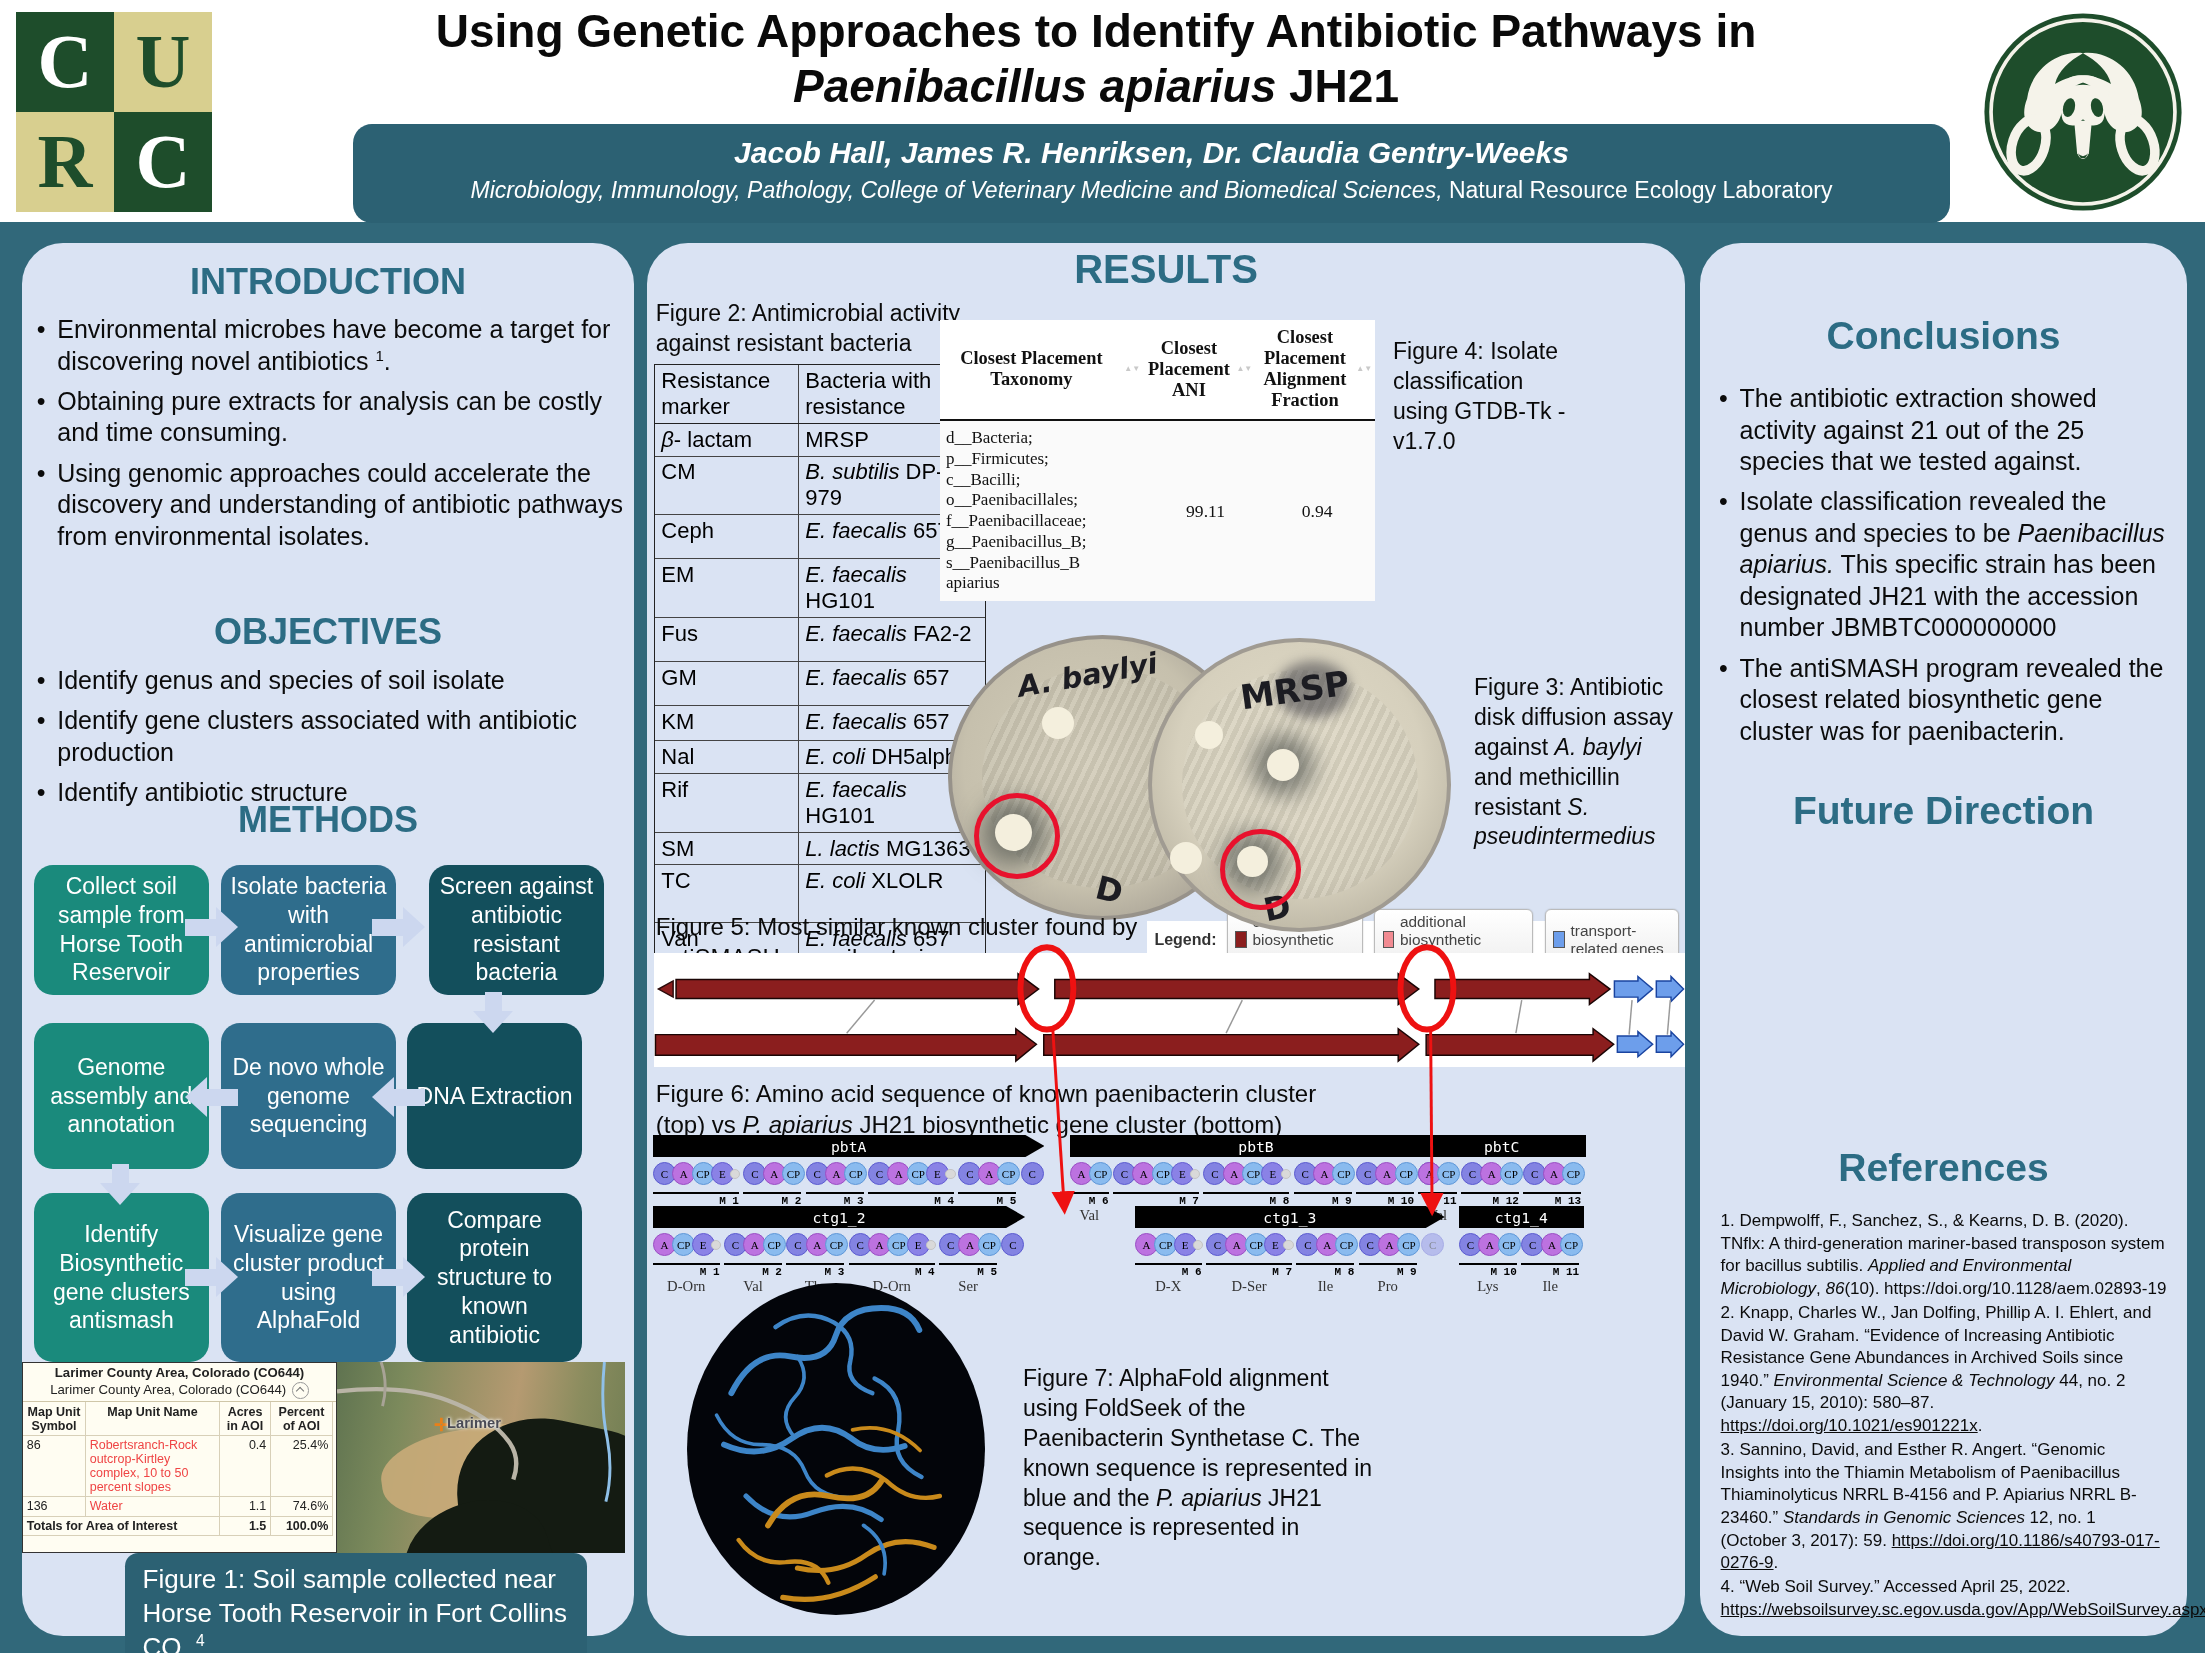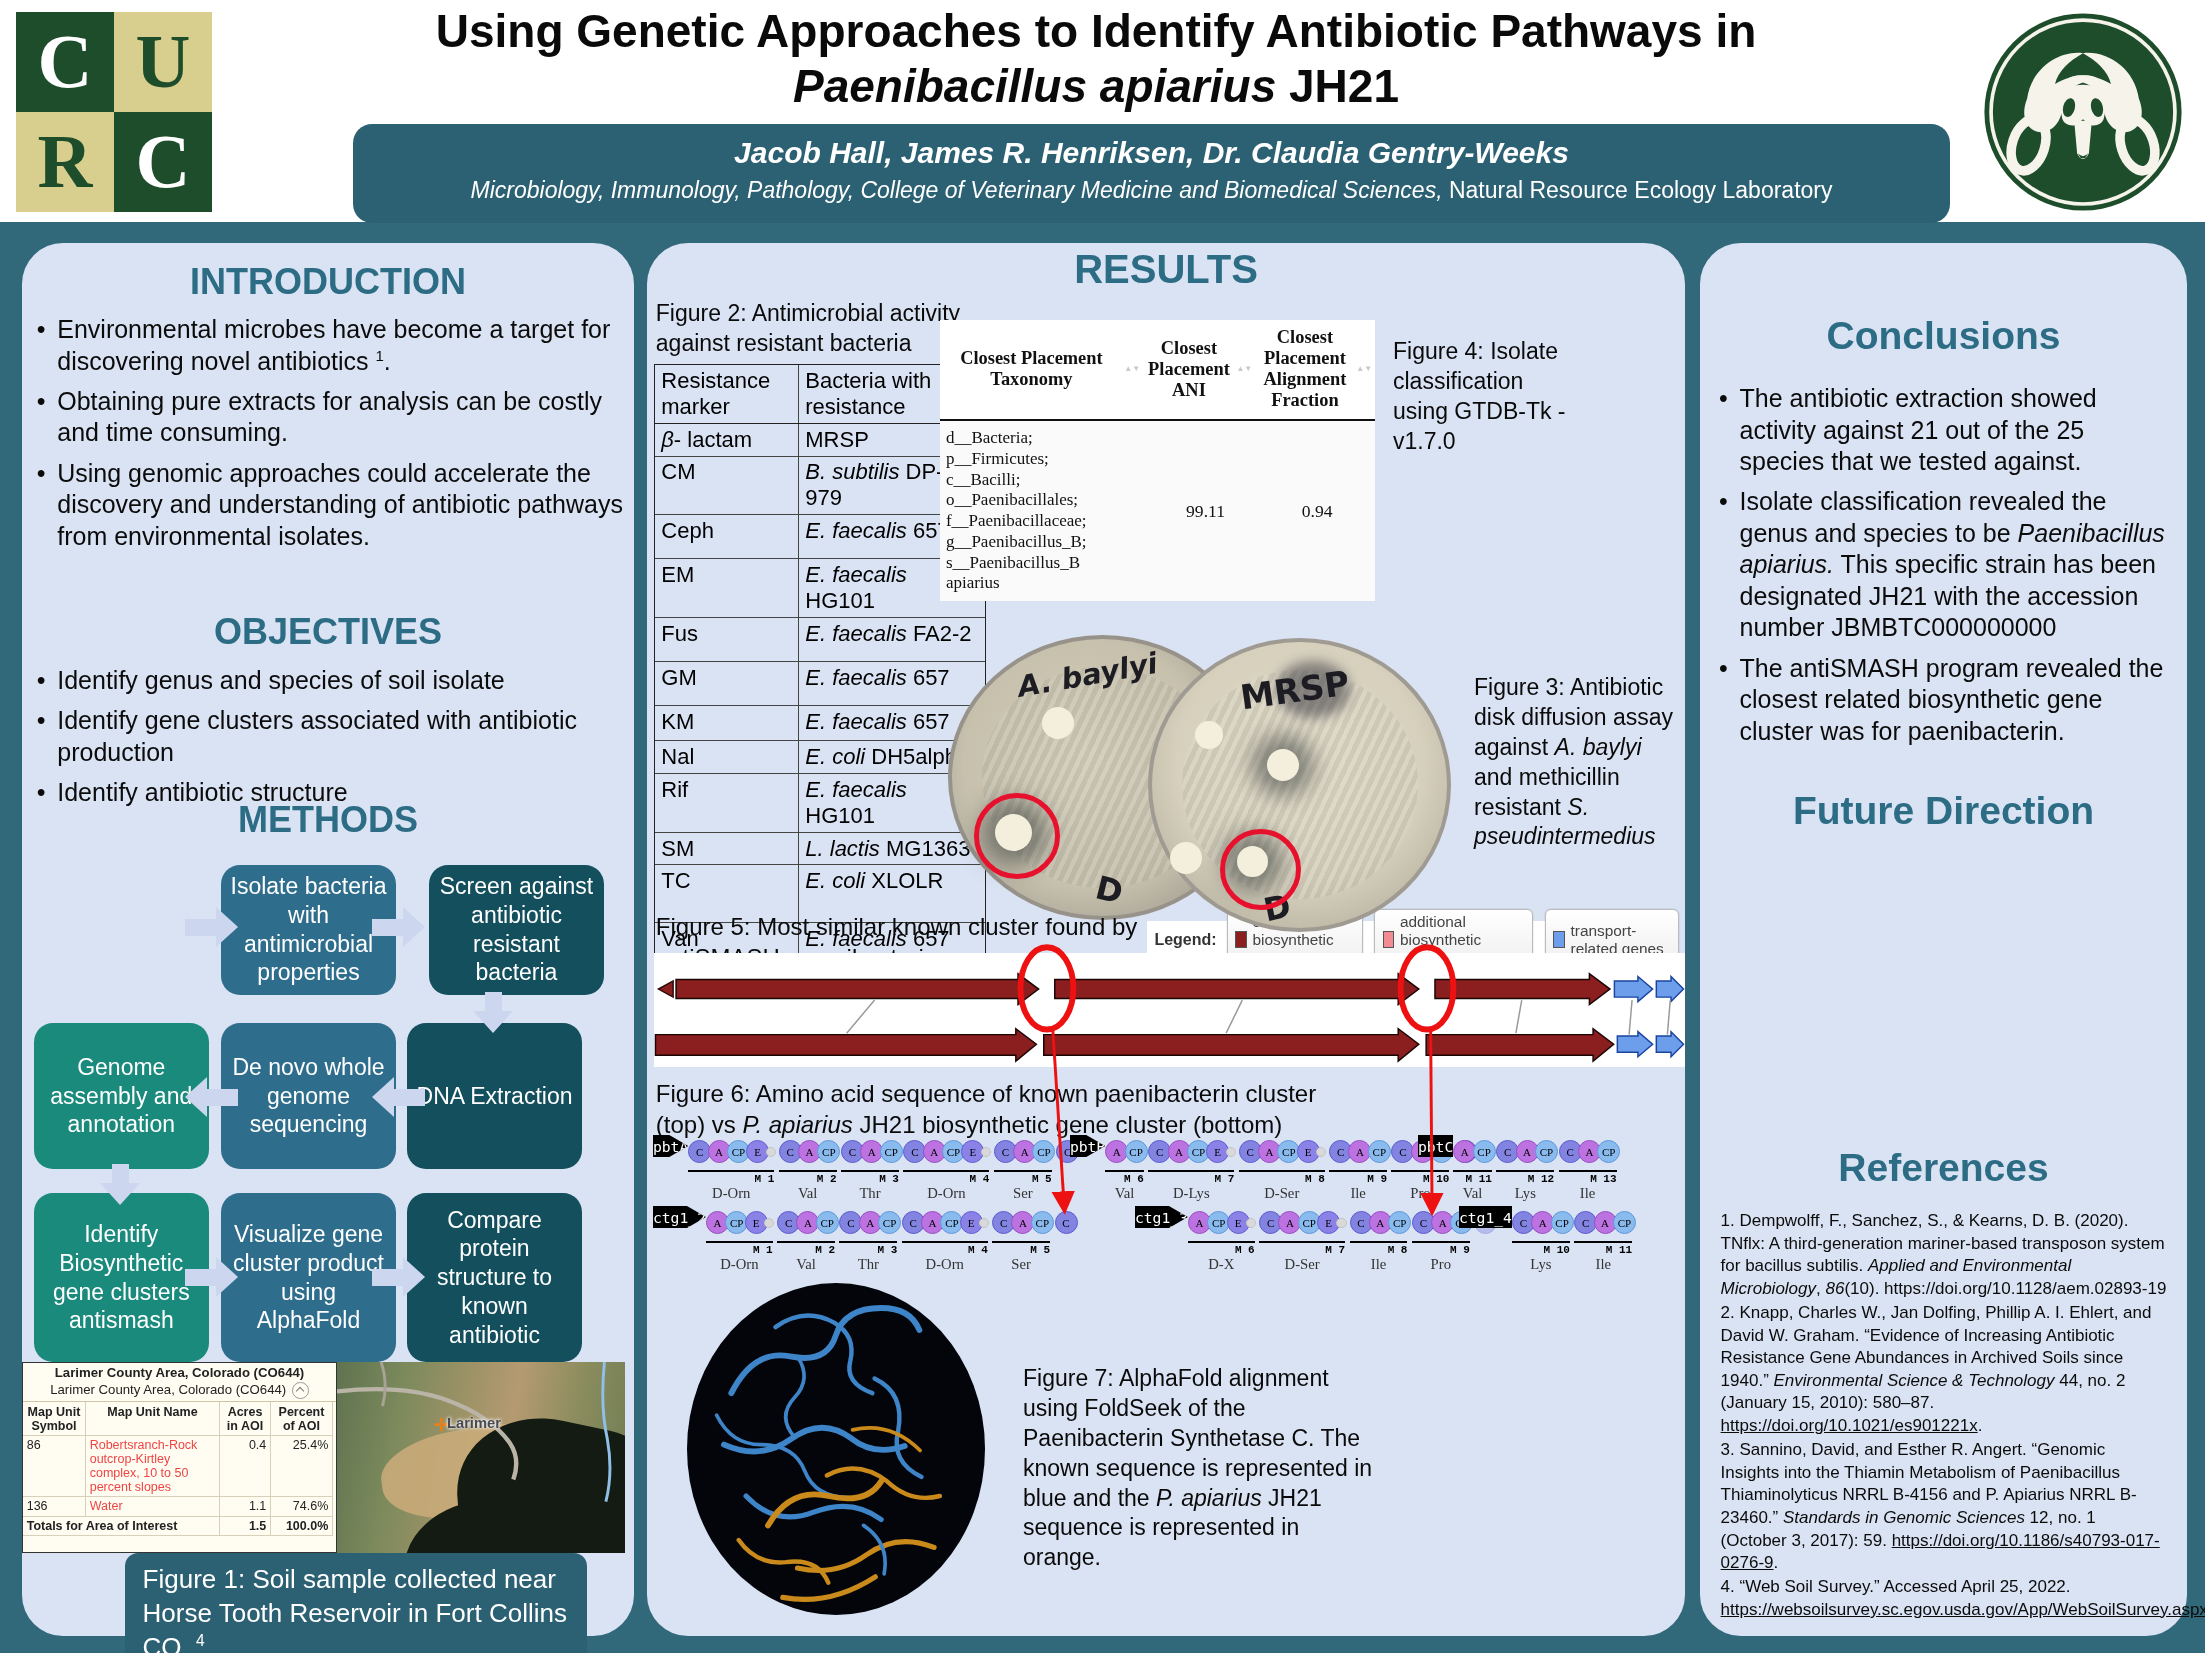--- a/index.html
+++ b/index.html
@@ -80,21 +80,21 @@
   .ring{position:absolute;border:5.9px solid #e8112d;border-radius:50%;z-index:4}
   .hand{position:absolute;font-family:"DejaVu Sans",sans-serif;font-style:italic;font-weight:bold;color:#1c1c22;z-index:3}
   .smudge{position:absolute;background:rgba(50,50,60,.5);filter:blur(5.9px);border-radius:50%;z-index:2}
   
   .legendbox{position:absolute;left:500px;top:678px;width:532px;height:37px;background:#fff;display:flex;align-items:center;gap:10.3px;padding-left:7.4px;box-sizing:border-box}
   .legend-title{font-weight:bold;font-size:16px;color:#333}
   .pill{display:flex;align-items:center;gap:5.9px;border:0.7px solid #bbb;border-radius:5.9px;background:linear-gradient(#fff,#eee);box-shadow:0 0.7px 1.5px rgba(0,0,0,.25);padding:2.9px 7.4px;font-size:15.4px;color:#444}
   .sw{width:14.7px;height:14.7px;border:0.7px solid #555}
   .f5panel{position:absolute;left:7.4px;top:710px;width:1031px;height:114px;background:#fff}
   .f6row{position:absolute;left:5.9px;height:74px}
-  .gene{position:absolute;display:inline-flex;flex-direction:row}
+  .gene{position:absolute;display:inline-flex;flex-direction:column}
   .gene-bar{height:22px;background:#000;color:#fff;font-family:"DejaVu Sans Mono",monospace;font-size:14.7px;display:flex;align-items:center;justify-content:center}
   .gene-bar.arrow{clip-path:polygon(0 0,calc(100% - 19px) 0,100% 50%,calc(100% - 19px) 100%,0 100%)}
   .mods{display:flex;align-items:flex-start;margin-top:3.7px}
   .module{display:flex;flex-direction:column;align-items:center;margin-right:4.4px}
   .domrow{display:flex;align-items:center;height:26.5px}
   .dom{width:23px;height:23px;border-radius:50%;display:flex;align-items:center;justify-content:center;font-family:"Liberation Serif",serif;font-size:11px;color:#000;margin-right:-3.7px;border:1.5px solid;box-sizing:border-box;flex:0 0 auto}
   .dom.C{background:#8383e2;border-color:#5b5bd0}
   .dom.A{background:#bc72e0;border-color:#9a4fc4}
   .dom.CP{background:#8abbef;border-color:#5f97d8}
   .dom.E{background:#8a82e6;border-color:#655cd2}
@@ -174,20 +174,21 @@
           <div><span>Identify gene clusters associated with antibiotic production</span></div>
         </div>
         <div class="bullet-row">
           <span class="dot">•</span>
           <div><span>Identify antibiotic structure</span></div>
         </div>
       </div>
     <div class="h-teal" style="top:556px">METHODS</div>
 
     <div class="flow">
+        <div class="mbox c1" style="left: 11.8px; top: 3.7px; width: 175px; height: 130px;">Collect soil sample from Horse Tooth Reservoir</div>
         <div class="mbox c2" style="left: 199px; top: 3.7px; width: 175px; height: 130px;">Isolate bacteria with antimicrobial properties</div>
         <div class="mbox c3" style="left: 407px; top: 3.7px; width: 175px; height: 130px;">Screen against antibiotic resistant bacteria</div>
         <div class="mbox c1" style="left: 11.8px; top: 162px; width: 175px; height: 146px;">Genome assembly and annotation</div>
         <div class="mbox c2" style="left: 199px; top: 162px; width: 175px; height: 146px;">De novo whole genome sequencing</div>
         <div class="mbox c3" style="left: 385px; top: 162px; width: 175px; height: 146px;">DNA Extraction</div>
         <div class="mbox c1" style="left: 11.8px; top: 332px; width: 175px; height: 169px;">Identify Biosynthetic gene clusters antismash</div>
         <div class="mbox c2" style="left: 199px; top: 332px; width: 175px; height: 169px;">Visualize gene cluster product using AlphaFold</div>
         <div class="mbox c3" style="left: 385px; top: 332px; width: 175px; height: 169px;">Compare protein structure to known antibiotic</div>
         <div class="ar" style="left: 163px; top: 46px;">
           <div class="sh" style="left:0;top:11.8px;width:31px;height:17.6px"></div>

